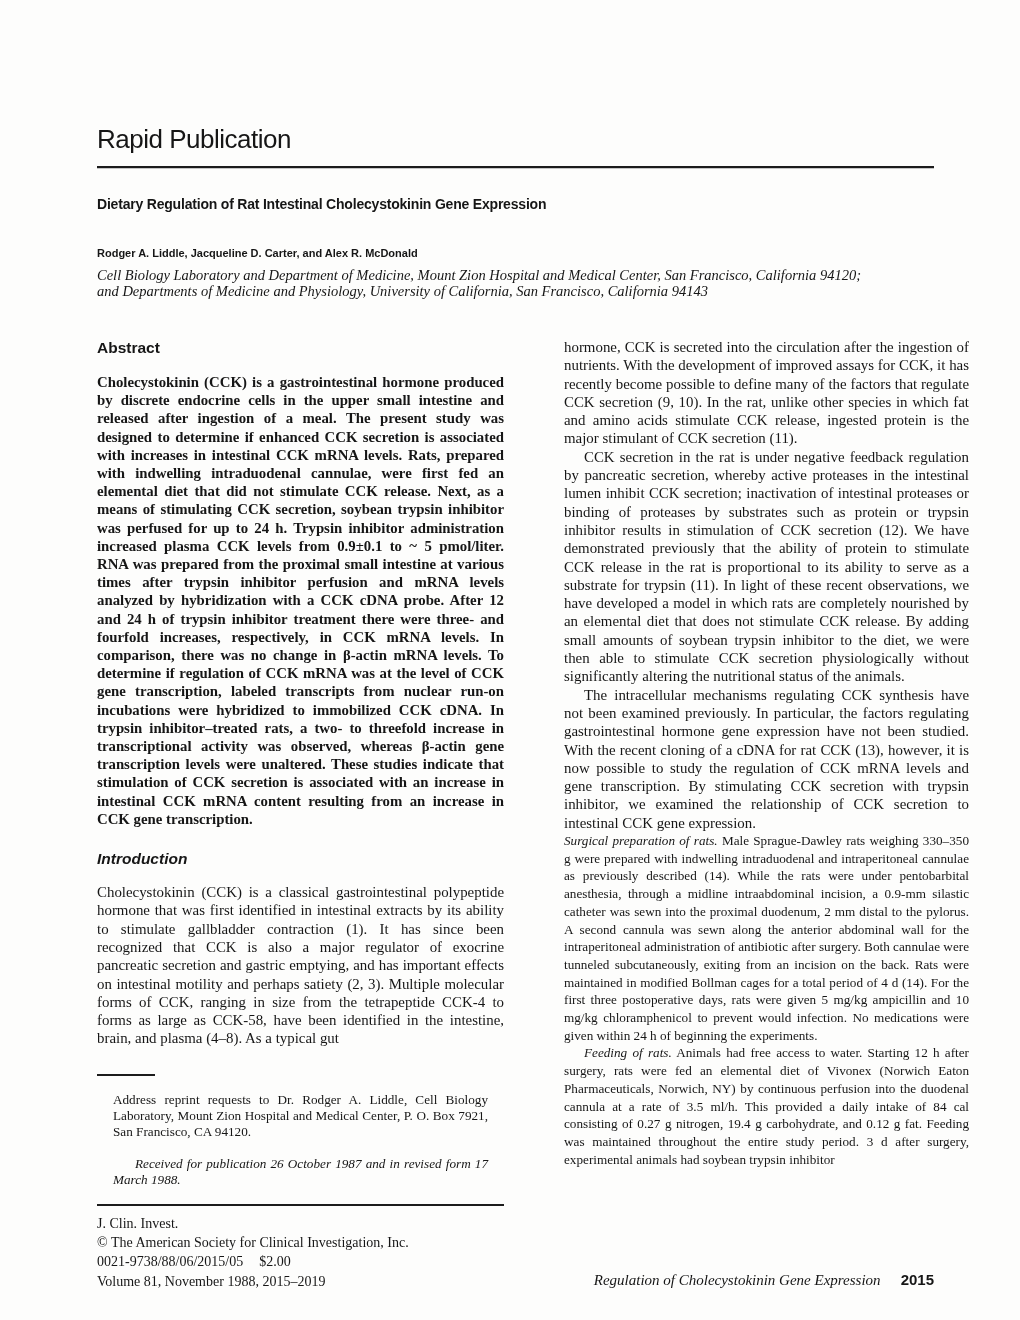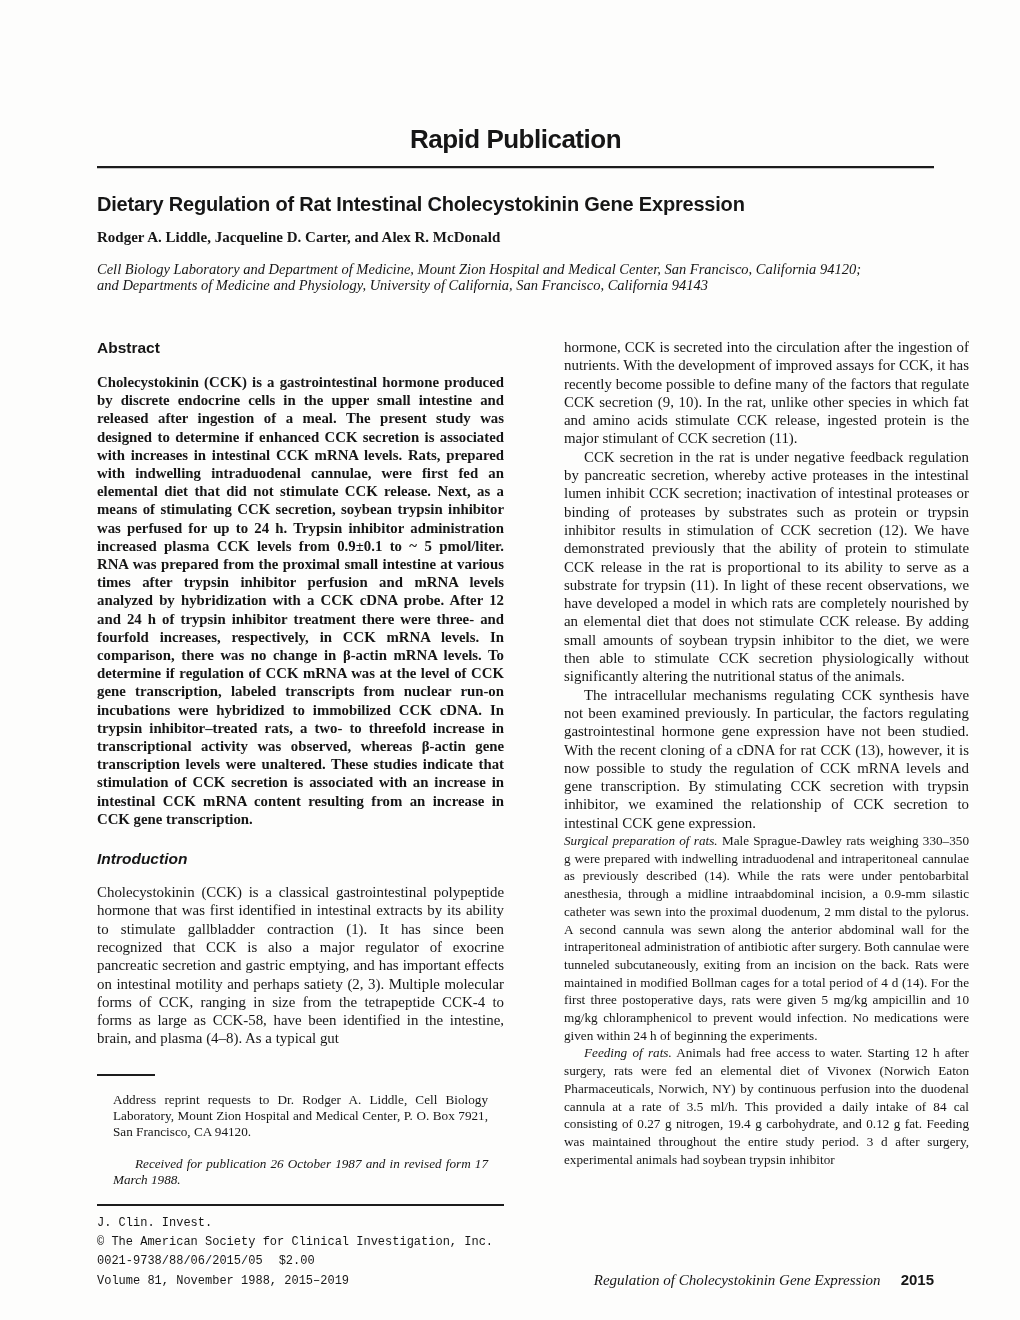--- a/index.html
+++ b/index.html
@@ -18,55 +18,55 @@
   }
 
   
   .header {
     position: absolute;
     left: 97px;
     right: 86px;
     top: 124px;
   }
   .kicker {
-    text-align: center;
-    font-family: "Liberation Sans", sans-serif;
-    font-weight: bold;
+    text-align: left;
+    font-family: "Liberation Sans", sans-serif;
+    font-weight: normal;
     font-size: 26px;
     line-height: 30px;
     letter-spacing: -0.5px;
   }
   .header-rule {
     height: 2px;
     background: #1c1c1c;
     margin-top: 12px;
     box-shadow: 0 1px 0 rgba(30,30,30,0.25);
   }
   .title {
     font-family: "Liberation Sans", sans-serif;
     font-weight: bold;
-    font-size: 20px;
+    font-size: 14px;
     line-height: 23px;
     margin: 25px 0 0 0;
     letter-spacing: -0.2px;
   }
   .authors {
-    font-family: Liberation Serif, serif;
-    font-weight: bold;
-    font-size: 15px;
+    font-family: Liberation Sans, sans-serif;
+    font-weight: bold;
+    font-size: 11px;
     line-height: 16px;
-    margin-top: 13px;
+    margin-top: 29px;
   }
   .affil {
     font-family: "Liberation Serif", serif;
     font-style: italic;
     font-size: 14.5px;
     line-height: 16px;
   }
-  .affil-first { margin-top: 16px; }
+  .affil-first { margin-top: 6px; }
 
   
   .col {
     position: absolute;
     top: 338px;
   }
   .col-left  { left: 97px;  width: 407px; }
   .col-right { left: 528px; width: 405px; margin-left: 36px; }
 
   .section-h {
@@ -128,22 +128,22 @@
   .fn-received {
     font-style: italic;
     text-indent: 22px;
   }
   .pub-rule {
     height: 2px;
     background: #1c1c1c;
     margin: 11px 0 8px 0;
   }
   .pub-block div {
-    font-family: Liberation Mono, monospace;
-    font-size: 12px;
+    font-family: Liberation Serif, serif;
+    font-size: 14px;
     line-height: 19.4px;
   }
   .price { margin-left: 16px; }
 
   
   .page-footer {
     position: absolute;
     left: 528px;
     right: 86px;
     top: 1271px;

